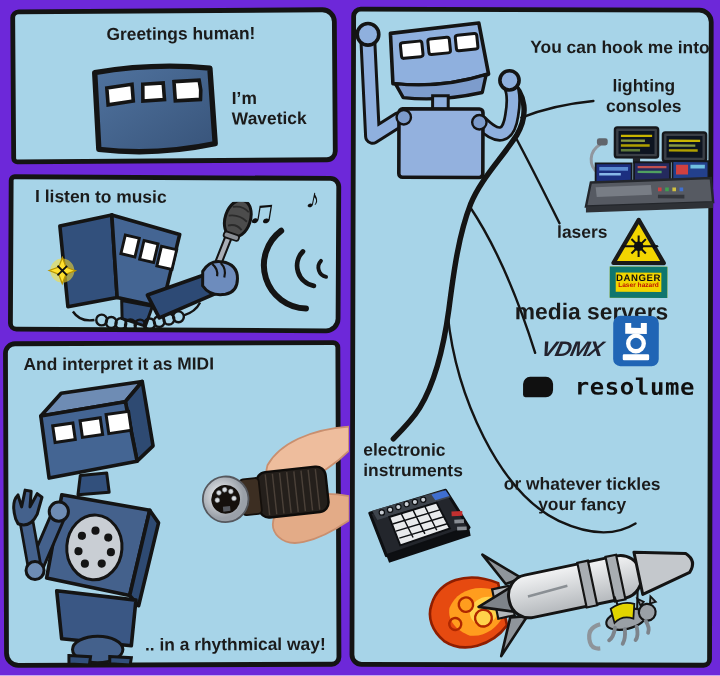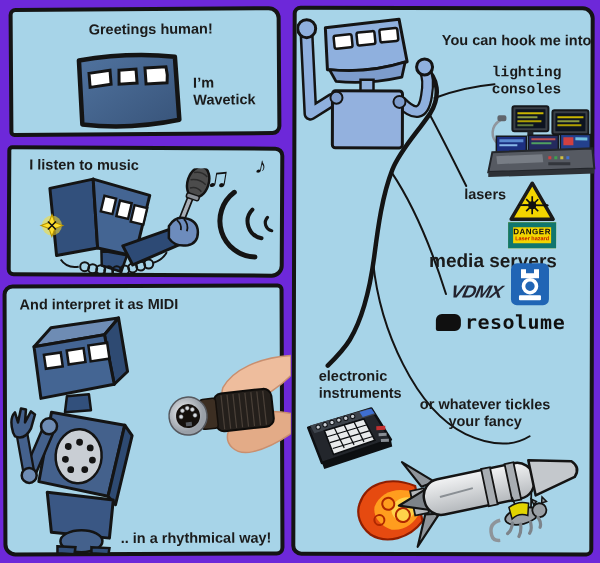--- a/index.html
+++ b/index.html
@@ -16,21 +16,21 @@
   #p2{left:7px;top:146px;width:277px;height:131px;border-radius:5px 9px 12px 7px;transform:rotate(0.3deg);}
   #p3{left:3px;top:284px;width:281px;height:272px;border-radius:10px 6px 8px 12px;transform:rotate(-0.2deg);}
   #p4{left:292px;top:6px;width:302px;height:550px;border-radius:8px 12px 7px 10px;transform:rotate(0.15deg);}
 
   .note{position:absolute;color:#101010;}
   #danger-label{background:#f2d500;border:5px solid #0f766e;text-align:center;line-height:1.05;padding:1px 0;}
   #danger-label .t1{font-size:8px;font-weight:800;letter-spacing:.5px;color:#101010;}
   #danger-label .t2{font-size:5.5px;font-weight:700;color:#c01800;}
   #vdmx{font-weight:900;font-size:19px;font-style:italic;letter-spacing:-1px;color:#23232e;
         transform:skewX(-12deg) scaleY(.92);display:inline-block;}
-  #resolume-row{display:flex;align-items:center;gap:4px;}
+  #resolume-row{display:flex;align-items:center;gap:18px;}
   #resolume-icon{width:25px;height:17px;background:#101010;border-radius:6px 6px 6px 2px;}
   #resolume-text{font-family:"DejaVu Sans Mono",monospace;font-weight:700;font-size:20px;
                  letter-spacing:.5px;color:#101010;transform:scaleY(.95);display:inline-block;}
 </style>
 </head>
 <body>
 
 <div id="page">
 
   <div id="p1" class="panel">
@@ -213,21 +213,21 @@
         </g>
         <rect x="64" y="68" width="13" height="12" fill="#8fb0de" stroke="#141414" stroke-width="2.5"></rect>
         <rect x="36" y="79" width="70" height="57" rx="3" fill="#93b1de" stroke="#141414" stroke-width="3"></rect>
         <circle cx="40" cy="86" r="6" fill="#7d9ccc" stroke="#141414" stroke-width="2"></circle>
         <circle cx="103" cy="90" r="6" fill="#7d9ccc" stroke="#141414" stroke-width="2"></circle>
       </svg>
     </div>
 
     <div class="cap ctr" style="left:108px;top:22px;width:224px;z-index:3;">You can hook me into</div>
 
-    <div class="cap ctr pre" style="left:184px;top:54px;width:92px;z-index:3;font-family:Liberation Mono, monospace;">lighting
+    <div class="cap ctr pre" style="left:194px;top:54px;width:92px;z-index:3;">lighting
 consoles</div>
 
     <div class="abs" style="left:186px;top:94px;z-index:2;">
       <svg width="114" height="76" viewBox="0 0 114 76">
         <path d="M16 40 C8 34 8 22 18 16" stroke="#90969e" stroke-width="2.5" fill="none"></path>
         <rect x="15" y="11" width="9" height="6" rx="2" fill="#60656c"></rect>
         <rect x="30" y="2" width="36" height="25" rx="2" fill="#3a3f46" stroke="#15171b" stroke-width="2"></rect>
         <rect x="33" y="5" width="30" height="19" fill="#0d1420"></rect>
         <rect x="35" y="8" width="26" height="2" fill="#c8b400"></rect>
           <rect x="35" y="12" width="20" height="2" fill="#8a9a40"></rect>
@@ -288,21 +288,21 @@
         <circle cx="20" cy="24" r="6.5" fill="none" stroke="#ffffff" stroke-width="3.6"></circle>
         <rect x="9" y="33" width="22" height="5" rx="1" fill="#ffffff"></rect>
       </svg>
     </div>
 
     <div id="resolume-row" class="abs" style="left:140px;top:300px;z-index:3;">
       <div id="resolume-icon"></div>
       <span id="resolume-text">resolume</span>
     </div>
 
-    <div class="cap pre" style="left:7px;top:358px;z-index:3;margin-left:16px;">electronic
+    <div class="cap pre" style="left:7px;top:358px;z-index:3;">electronic
 instruments</div>
 
     <div class="abs" style="left:3px;top:392px;z-index:2;">
       <svg width="96" height="68" viewBox="0 0 96 68">
         <g transform="rotate(-3 48 33)">
           <polygon points="10,24 74,8 92,40 22,60" fill="#23262c" stroke="#0d0f12" stroke-width="2.5" stroke-linejoin="round"></polygon>
           <polygon points="22,60 92,40 93,47 24,66" fill="#0d0f12"></polygon>
           <polygon points="12,22 72,8 78,14 16,30" fill="#3e444c"></polygon>
           <g fill="#c9ced4" stroke="#0d0f12" stroke-width="1">
             <circle cx="20" cy="24" r="2.2"></circle>

